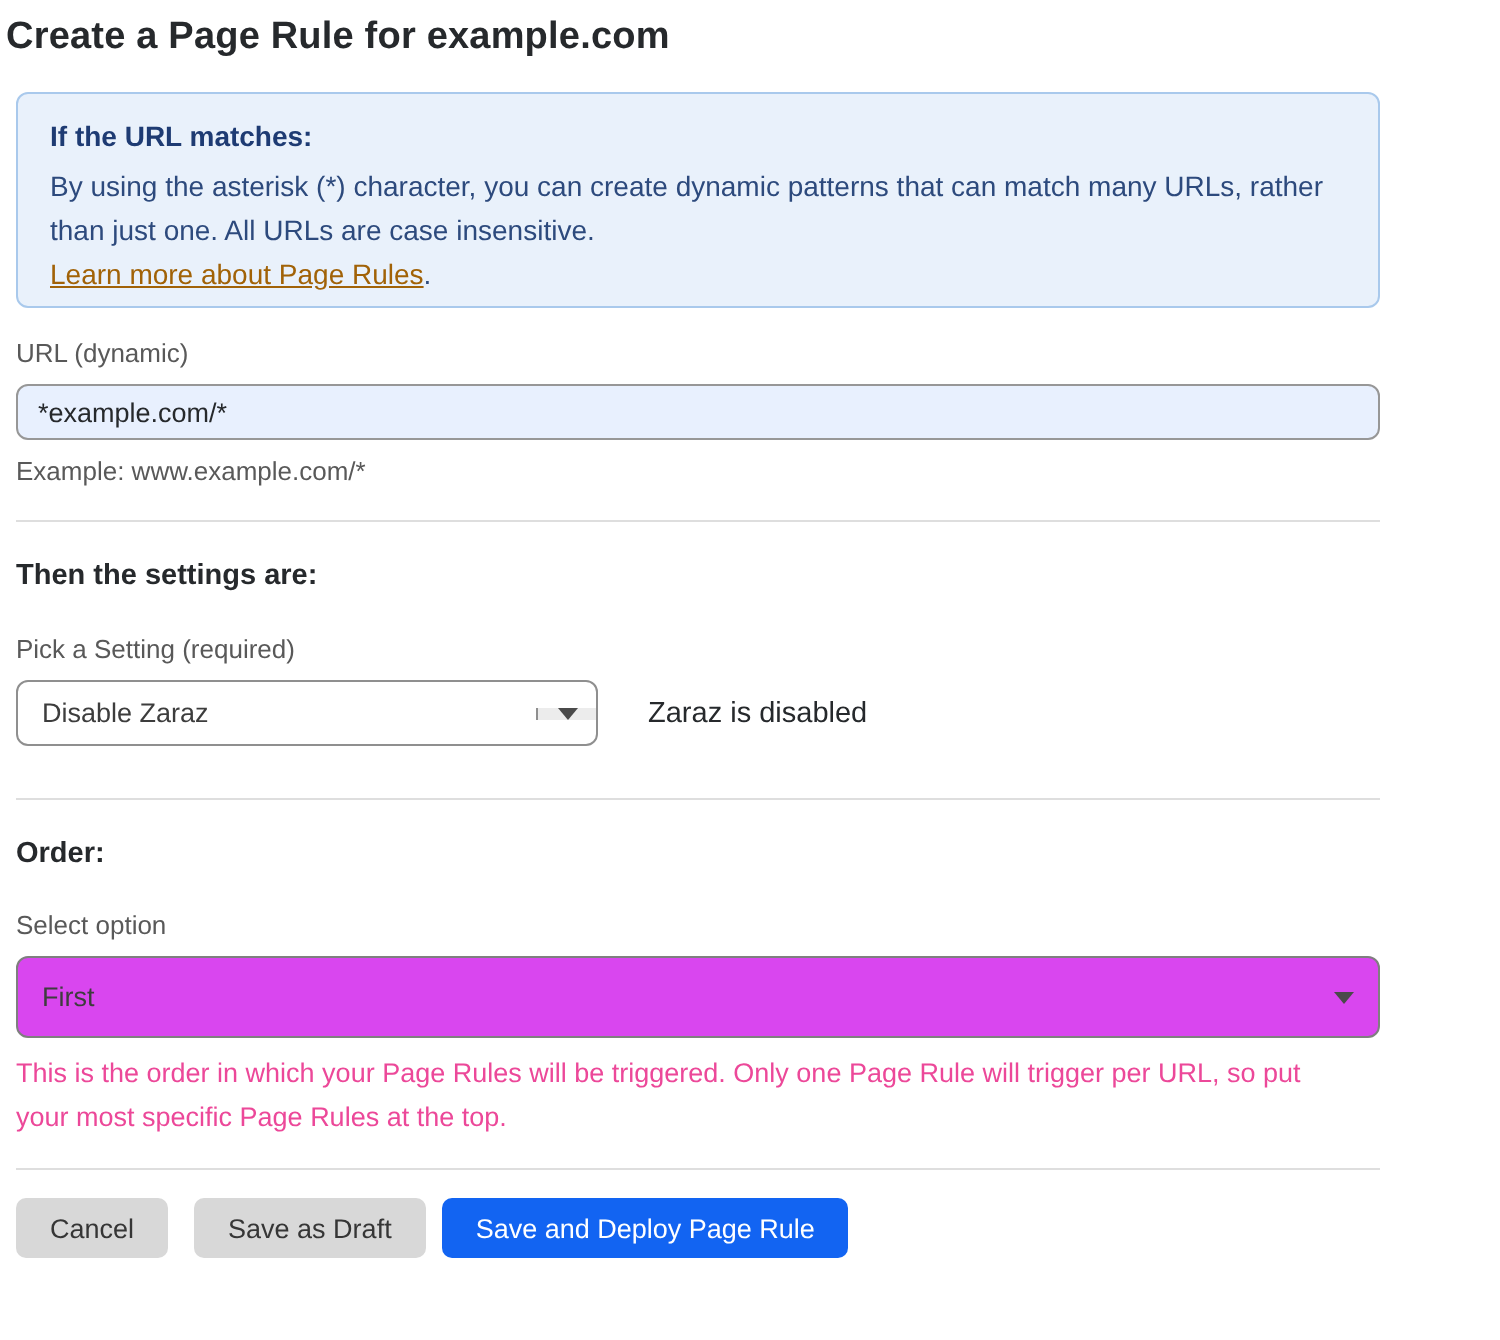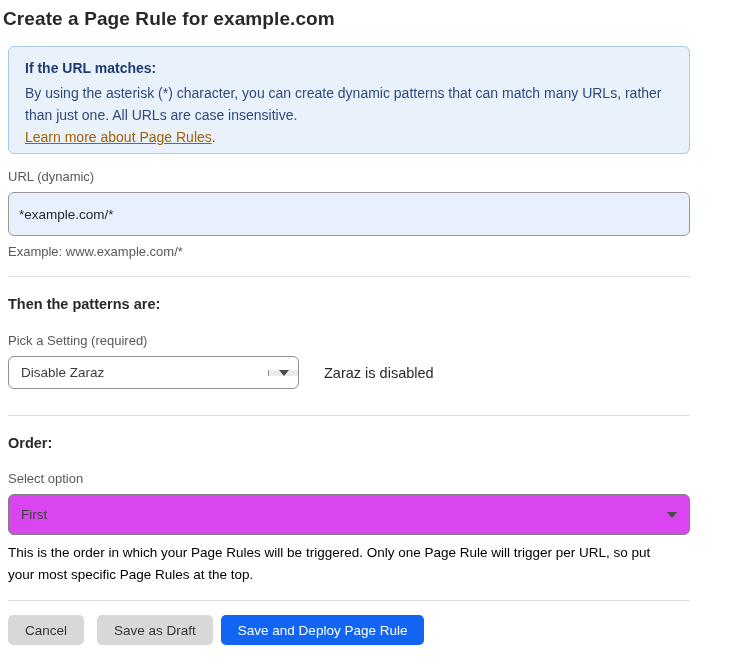--- a/index.html
+++ b/index.html
@@ -29,21 +29,21 @@
     height: 108px;
   }
   .info-heading { font-size: 14px; font-weight: 700; color: #1e3b73; margin-bottom: 6px; }
   .info-body { font-size: 14px; color: #2d4a7d; line-height: 22px; max-width: 640px; }
   .info-link { font-size: 14px; color: #a16207; text-decoration: underline; cursor: pointer; }
   .info-link-suffix { font-size: 14px; color: #2d4a7d; }
 
   .field-label { font-size: 13px; color: #595959; margin-bottom: 8px; }
 
   .url-input {
-    width: 682px; height: 44px;
+    width: 682px; height: 28px;
     background: #e8f0fe;
     border: 1px solid #979797;
     border-radius: 6px;
     padding: 0 10px;
     font-family: "Liberation Sans", sans-serif;
     font-size: 13.5px; color: #26292c;
     outline: none;
     display: block;
   }
   .helper-text { font-size: 13px; color: #595959; margin-top: 8px; }
@@ -101,21 +101,21 @@
     width: 682px; height: 41px;
     background: #d946ef;
     border: 1px solid #7f7f7f;
     border-radius: 6px;
     display: flex; align-items: center;
     padding: 0 12px;
     cursor: pointer;
   }
   .order-select .value { flex: 1; font-size: 13.5px; color: #3d3d3d; }
   .order-help {
-    font-size: 13.5px; color: #000000; line-height: 22px;
+    font-size: 13.5px; color: #ec4899; line-height: 22px;
     margin-top: 7px; max-width: 672px;
   }
 
   .actions { margin-top: 14px; display: flex; gap: 13px; }
   .actions .btn-blue { margin-left: -5px; }
 </style>
 </head>
 <body>
 
 <div class="page">
@@ -128,21 +128,21 @@
         <span class="info-link">Learn more about Page Rules</span><span class="info-link-suffix">.</span>
       </div>
     </div>
 
     <div class="field-label" style="margin-top:15px;">URL (dynamic)</div>
     <input class="url-input" type="text" value="*example.com/*" style="">
     <div class="helper-text">Example: www.example.com/*</div>
 
     <hr class="divider d1">
 
-    <div class="section-heading h-then">Then the patterns are:</div>
+    <div class="section-heading h-then">Then the settings are:</div>
 
     <div class="field-label">Pick a Setting (required)</div>
     <div class="setting-row">
       <div class="setting-select">
         <div class="value">Disable Zaraz</div>
         <div class="arrow-seg">
           <div class="tri-down"></div>
         </div>
       </div>
       <div class="status-text">Zaraz is disabled</div>

